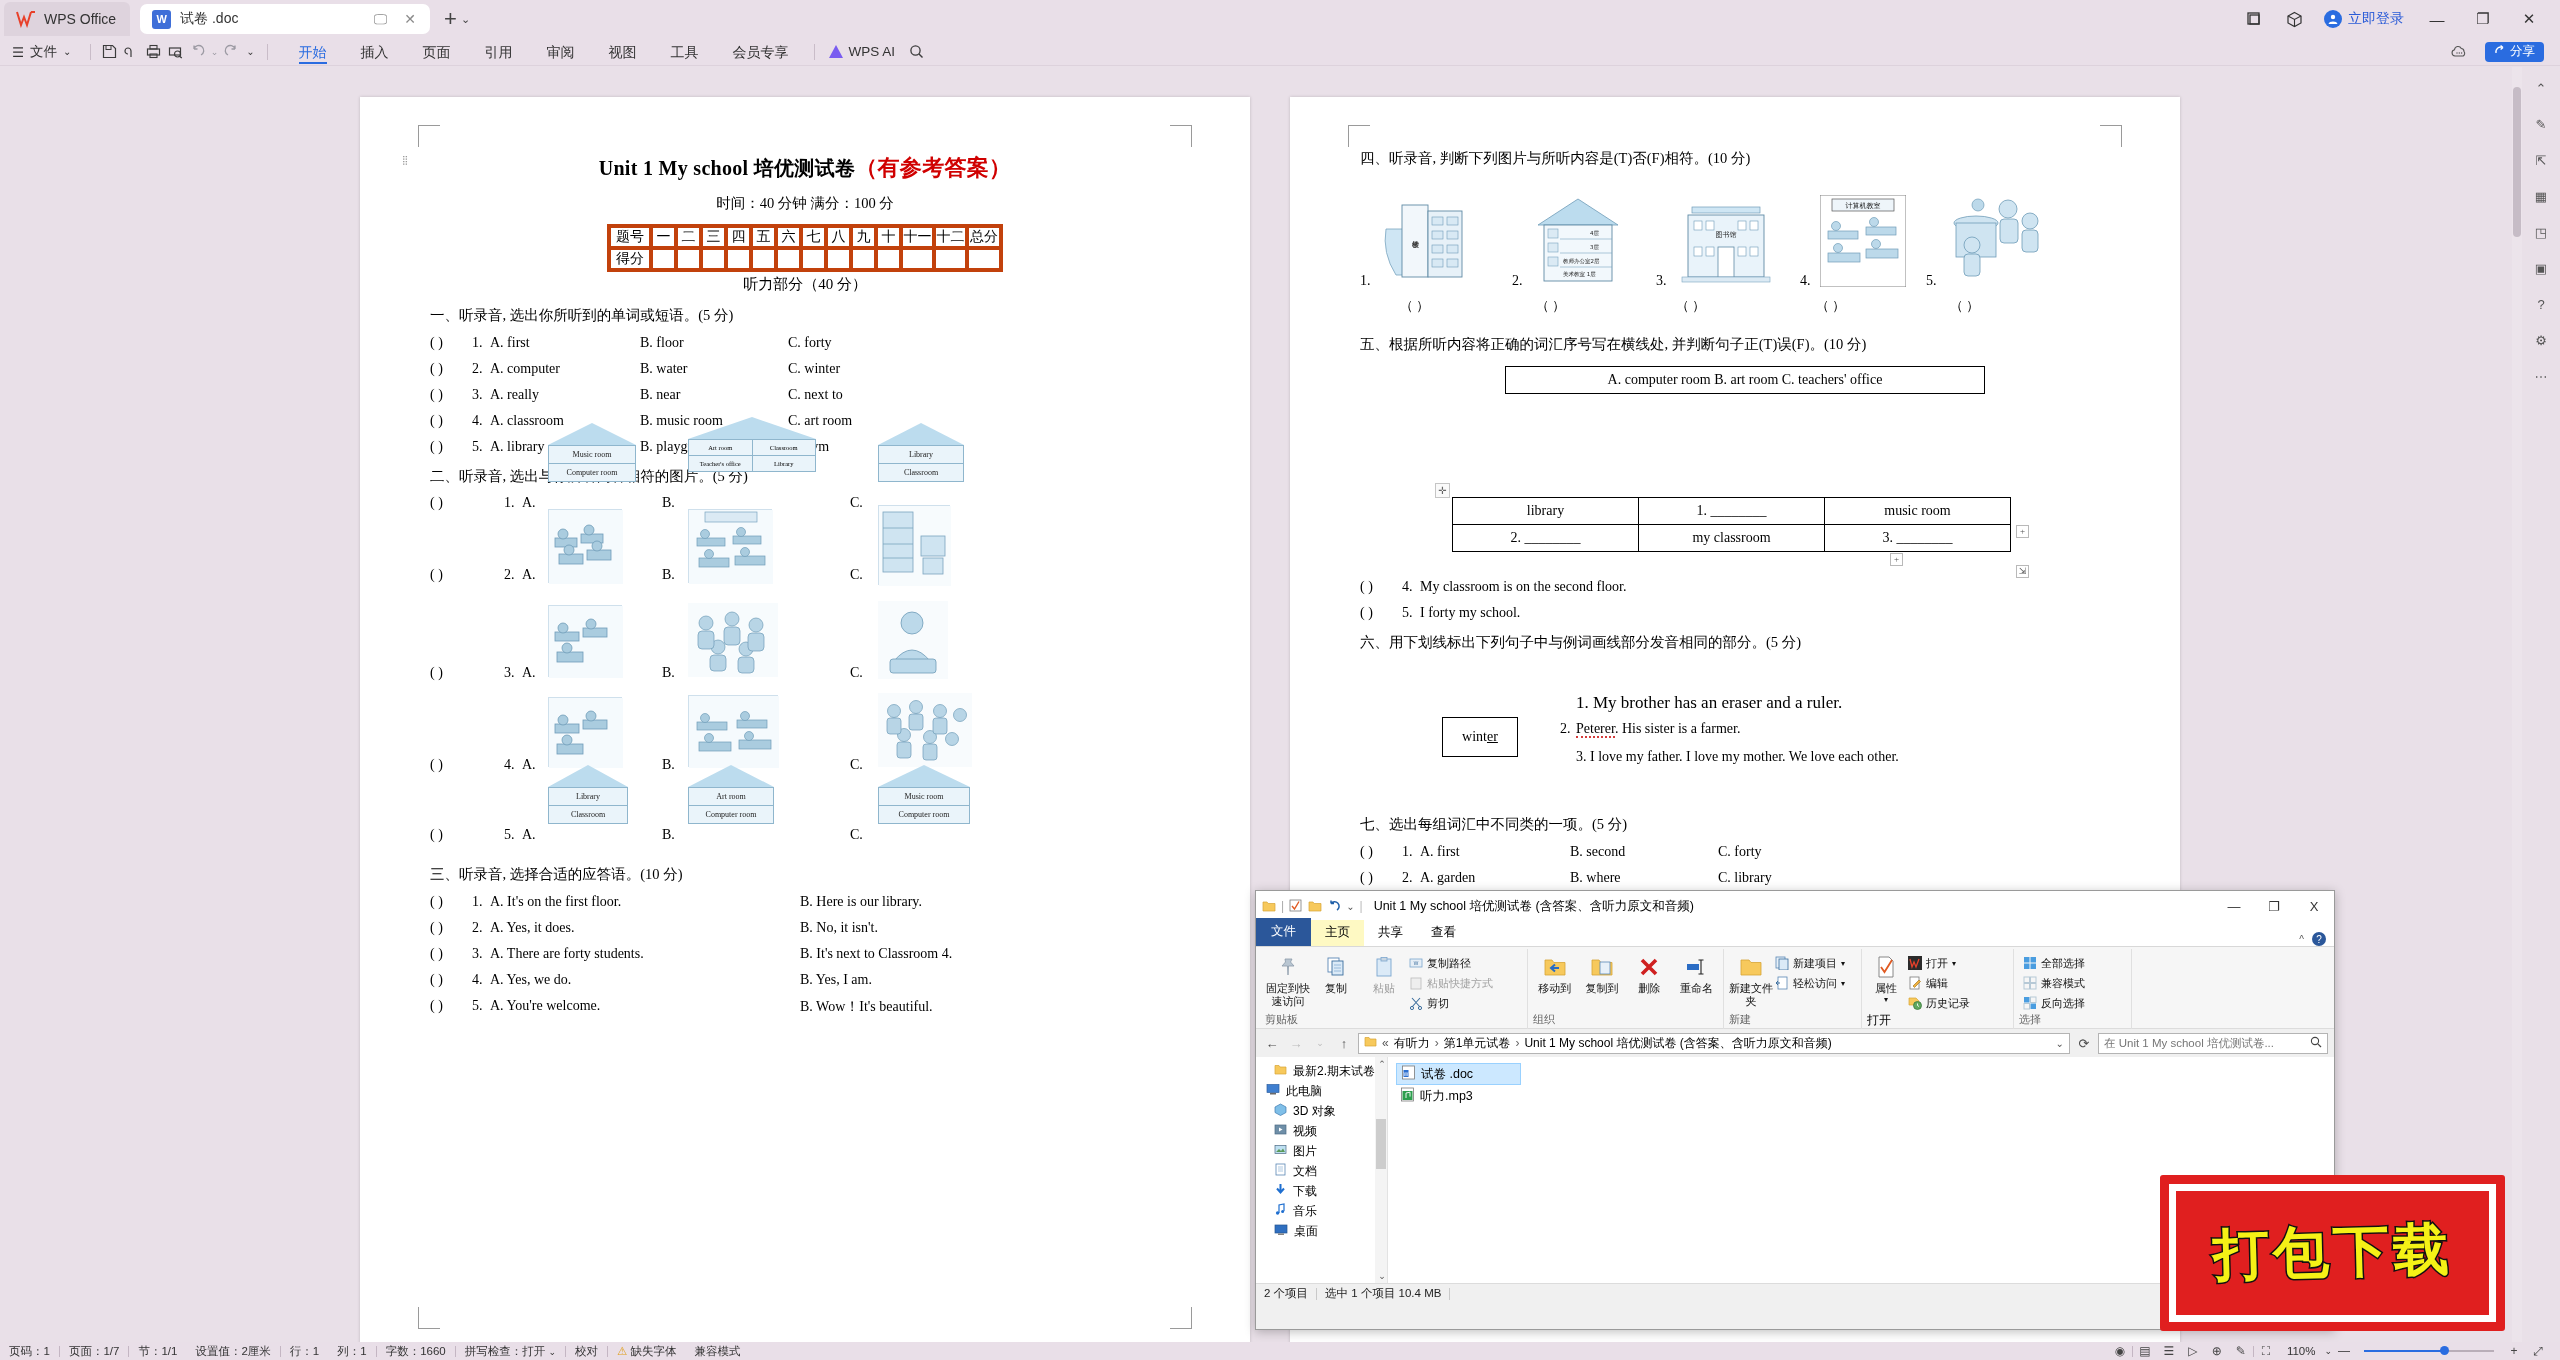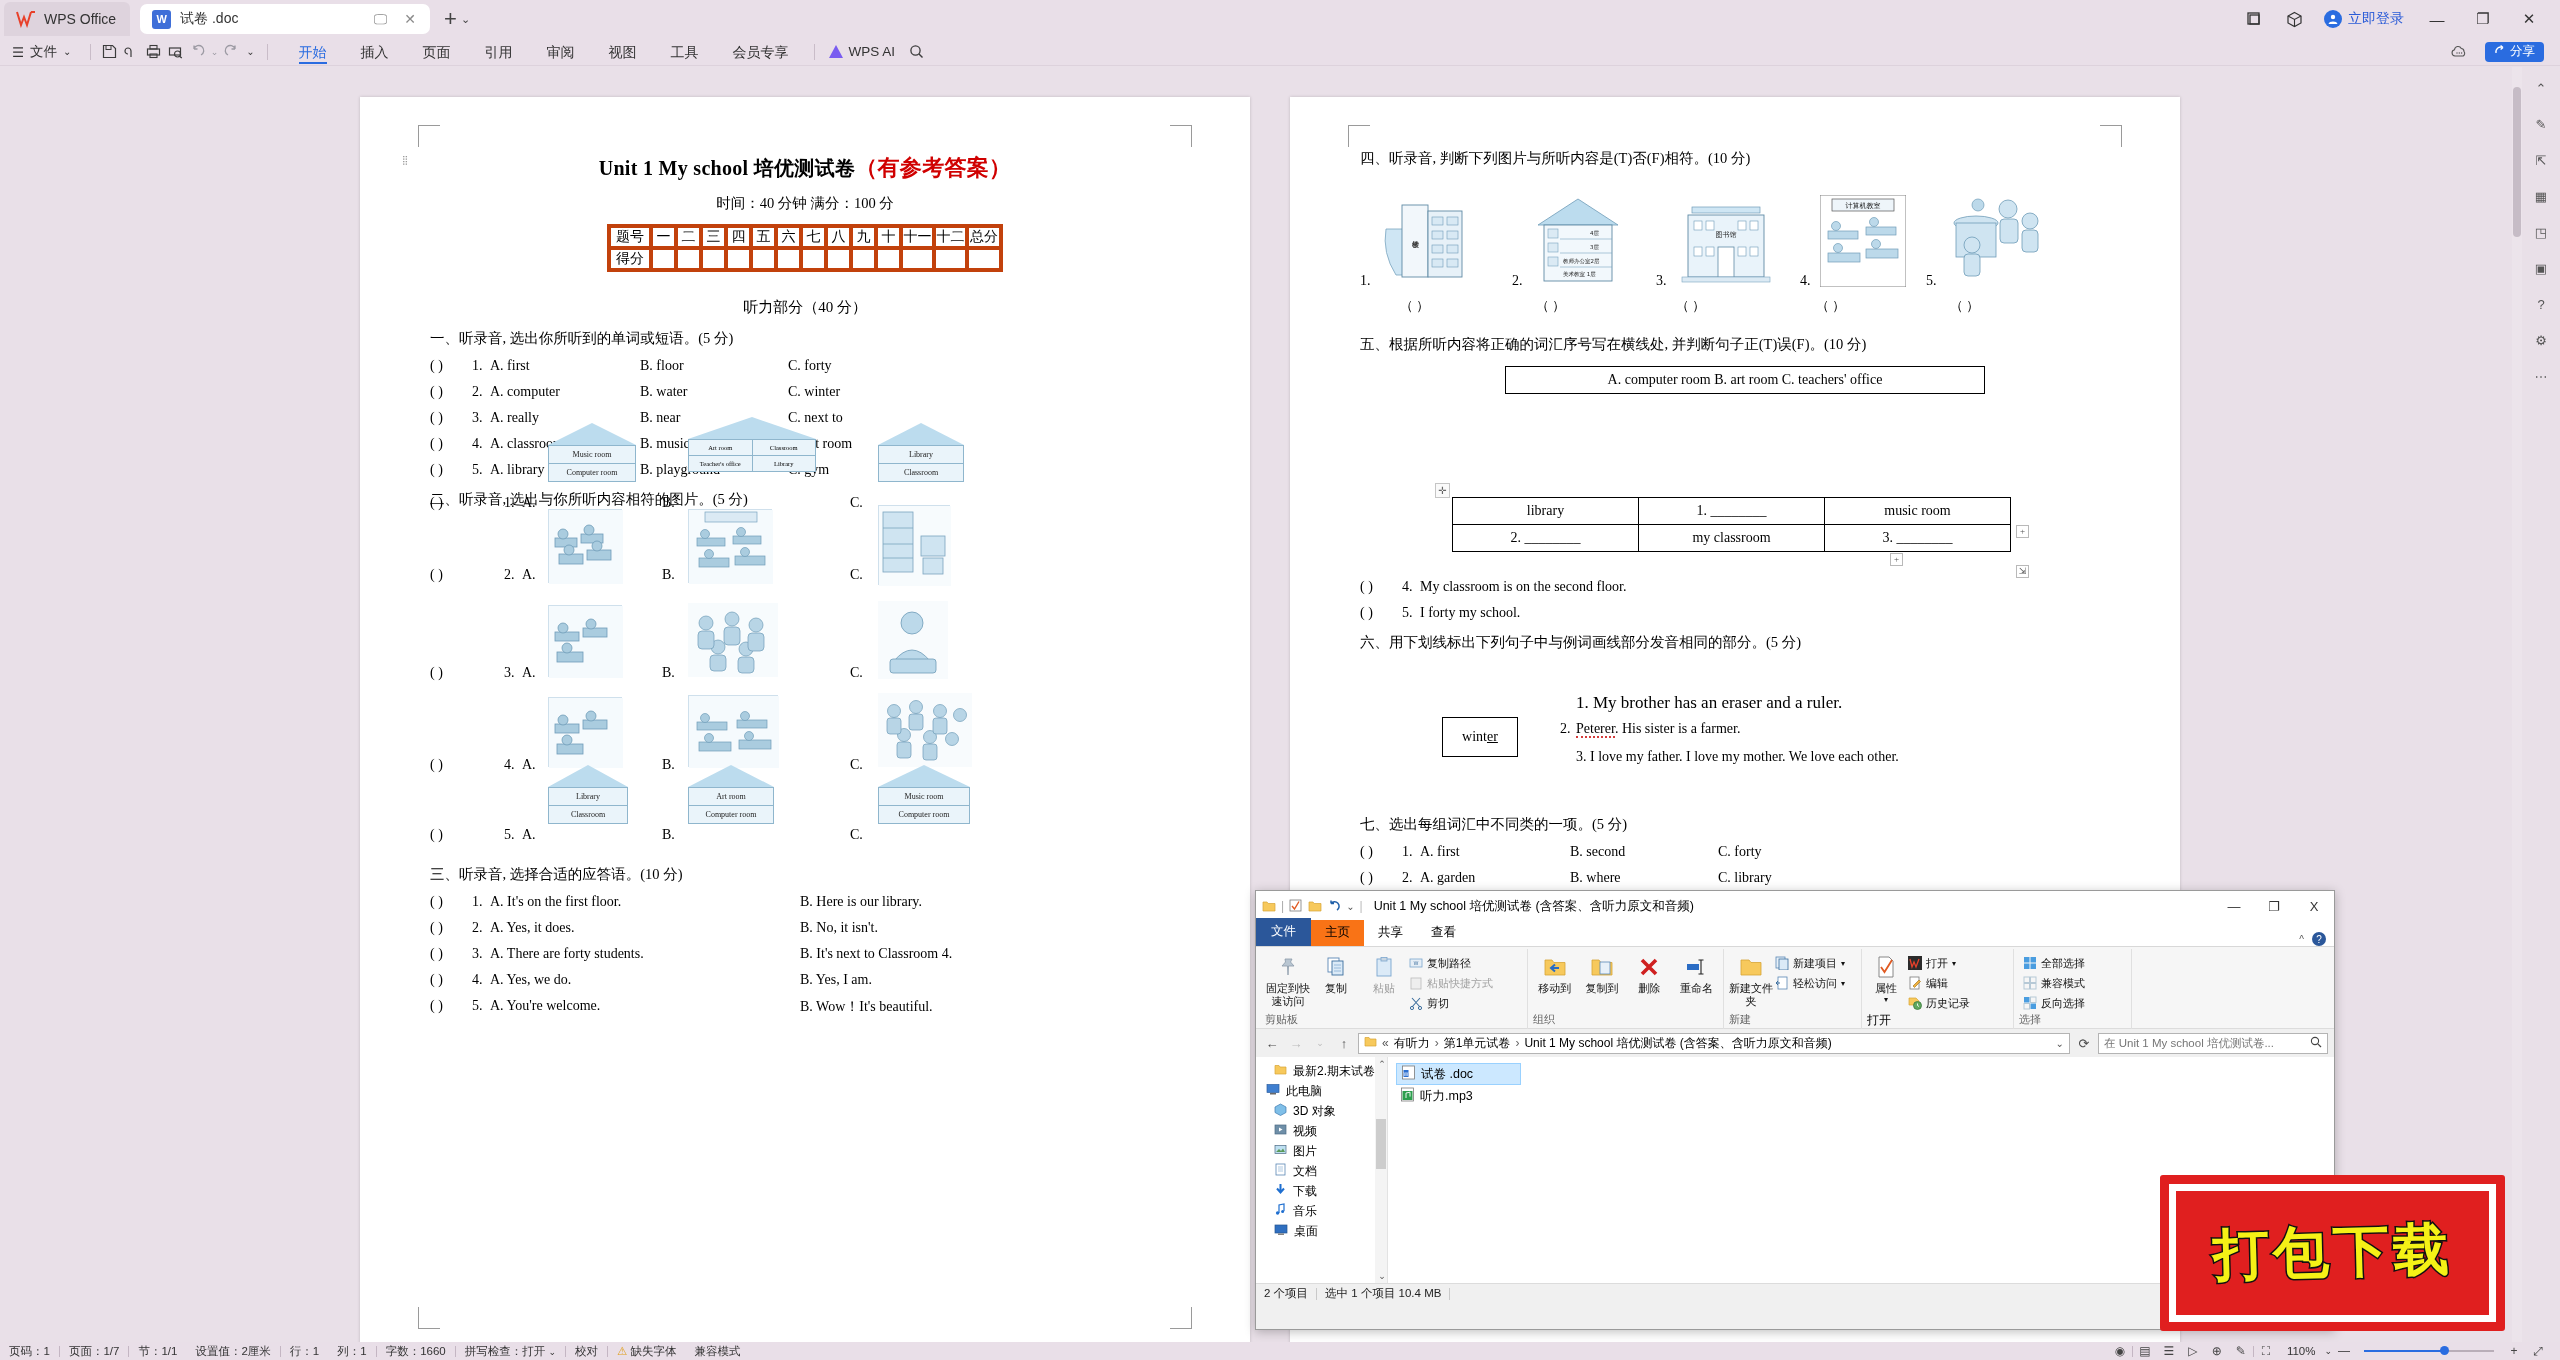--- a/index.html
+++ b/index.html
@@ -93,21 +93,21 @@
 
   .doc-title { text-align:center; font-size:20px; font-weight:bold; letter-spacing:.3px;}
   .doc-title .ans { color:#d00000; font-size:22px; }
   .doc-sub { text-align:center; font-size:14.5px; margin-top:11px; }
   .score-tbl { border-collapse:collapse; margin:11px auto 0 auto; font-size:14px;}
   .score-tbl td { border:4px solid #c2410c; height:21px; text-align:center; }
   .score-tbl td.lab { width:42px; }
   .score-tbl td.c { width:25px; }
   .score-tbl td.c2 { width:33px; }
   .score-tbl td.tot { width:34px; }
-  .sec-head { text-align:center; font-size:15px; margin-top:26px;}
+  .sec-head { text-align:center; font-size:15px; margin-top:3px;}
   .q-title { font-size:14.5px; margin-top:12px; }
   .q-row { font-size:14px; margin-top:10px; display:flex; }
   .q-row .paren { width:42px; }
   .q-row .num { width:18px; }
   .q-row .opt { }
   .q-row .oA { width:150px; }
   .q-row .oB { width:148px; }
   .q-row .oB-wide { width:310px; }
 
   
@@ -172,21 +172,21 @@
     font-family:"Liberation Sans", sans-serif; font-size:12px; color:#000;
   }
   #ex-title { height:30px; background:#fff; display:flex; align-items:center; padding-left:6px; gap:5px;}
   .qa-ico { width:14px;height:14px;}
   #ex-title .ex-name { font-size:12.5px; margin-left:6px; }
   #ex-title .ex-wbtns { margin-left:auto; display:flex; }
   #ex-title .ex-wbtn { width:40px;height:30px;display:flex;align-items:center;justify-content:center;font-size:13px;color:#333;}
   #ex-tabs { height:26px; background:#fff; display:flex; align-items:flex-end; border-bottom:1px solid #d8d8d8;}
   .ex-tab { padding:4px 14px 5px 14px; font-size:12.5px; }
   .ex-tab.file { background:#2b579a; color:#fff; font-weight:normal; padding:5px 15px 6px 15px;}
-  .ex-tab.sel { background:#f97316; }
+  .ex-tab.sel { background:#fef9c3; }
   #ex-tabs .ex-help { margin-left:auto; display:flex; align-items:center; gap:8px; padding-right:8px;}
   .help-circ { width:14px;height:14px;border-radius:50%;background:#2b579a;color:#fff;font-size:10px;display:flex;align-items:center;justify-content:center;}
   #ex-ribbon { height:82px; background:#f6f6f6; border-bottom:1px solid #dcdcdc; display:flex; padding:2px 0 0 4px;}
   .rgrp { display:flex; flex-direction:column; height:80px; border-right:1px solid #e0e0e0; padding:0 5px;}
   .rgrp .rg-body { flex:1; display:flex; align-items:flex-start; padding-top:3px; gap:2px;}
   .rgrp .rg-name { text-align:left; font-size:11px; color:#666; padding-bottom:2px;}
   .bigbtn { width:46px; display:flex; flex-direction:column; align-items:center; font-size:11px; text-align:center; line-height:1.15; color:#111;}
   .bigbtn .bi { height:30px; display:flex; align-items:center; justify-content:center;}
   .smcol { display:flex; flex-direction:column; gap:2px; padding-top:2px;}
   .smbtn { display:flex; align-items:center; gap:4px; font-size:11px; height:18px; color:#111;}

